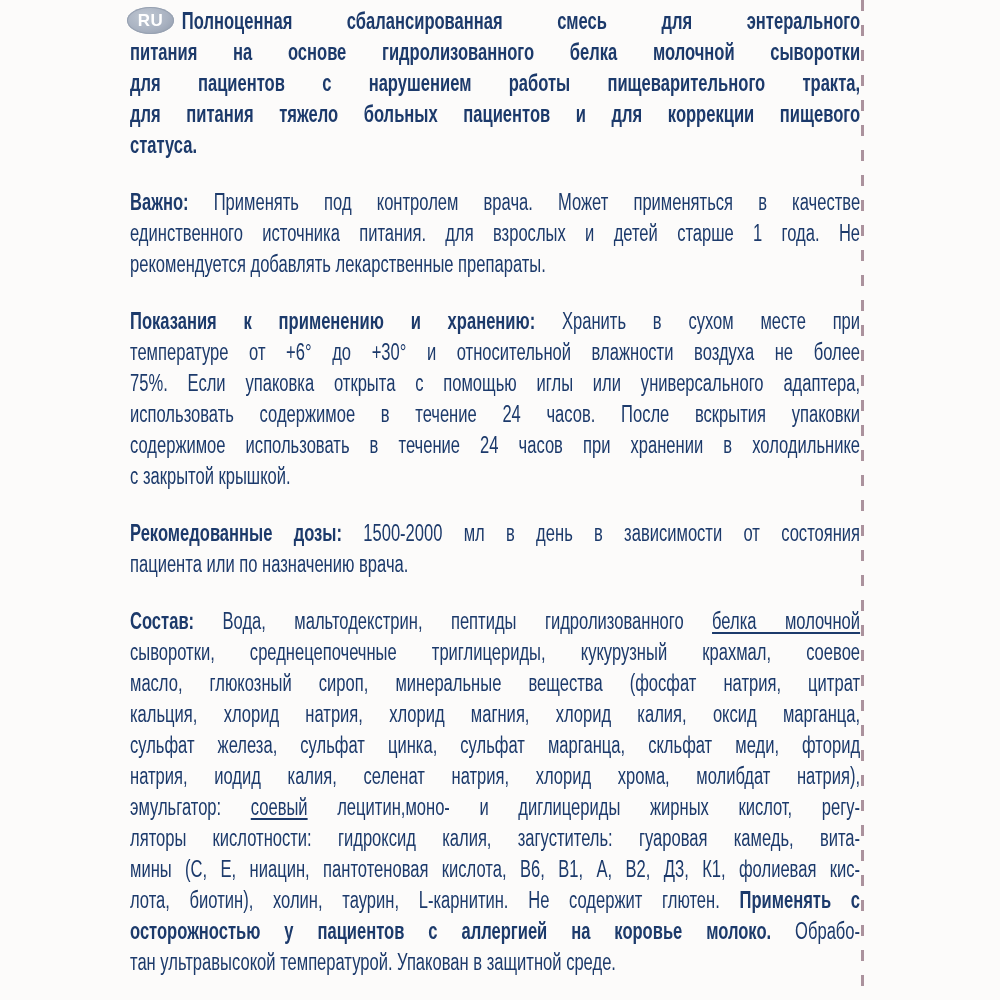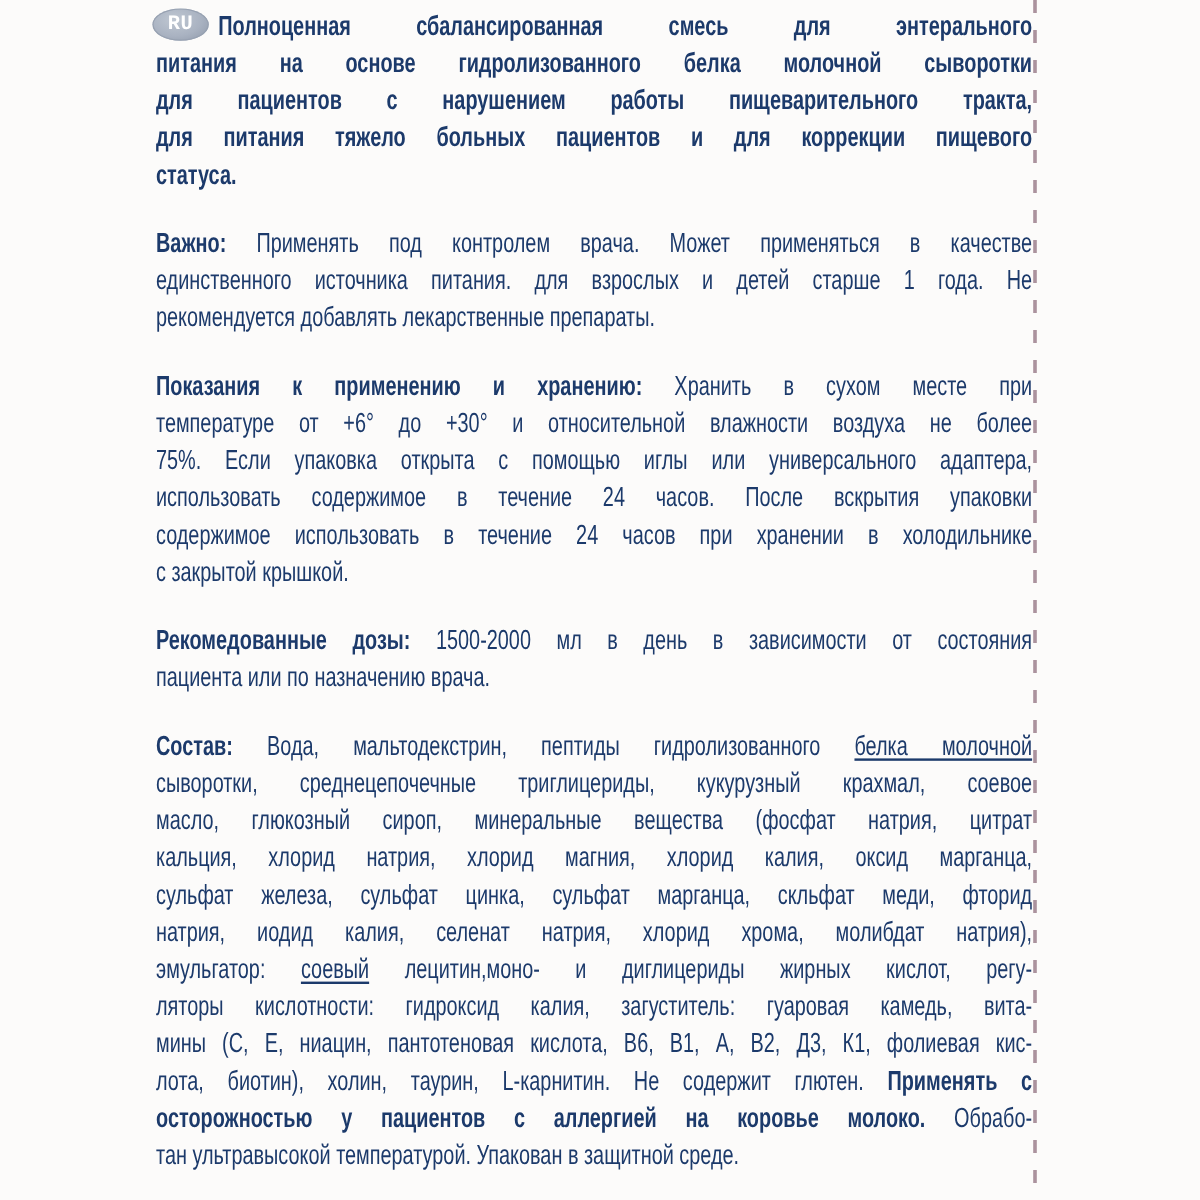--- a/index.html
+++ b/index.html
@@ -35,21 +35,20 @@
     height: 27px;
     border-radius: 50%;
     background: radial-gradient(ellipse at 40% 35%, #bfc7d2 0%, #a9b2c1 55%, #8d97a8 100%);
     box-shadow: 0 0 0 1px #97a1b1 inset;
     color: #ffffff;
     font-weight: 700;
     font-size: 17px;
     line-height: 27px;
     text-align: center;
     letter-spacing: 0.5px;
-    font-family: Liberation Mono, monospace;
   }
   
   #textcol {
     position: absolute;
     left: 130px;
     top: 6px;
     width: 1014px;              
     transform: scaleX(0.72);    
     transform-origin: 0 0;
     color: var(--text-color);

